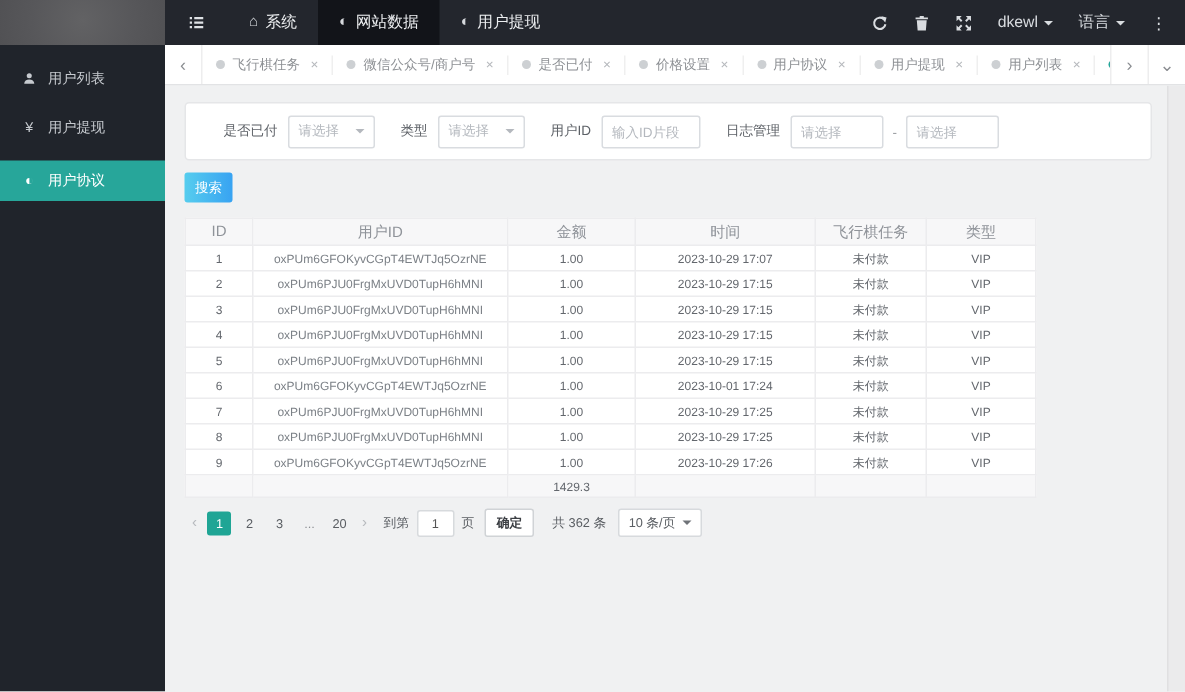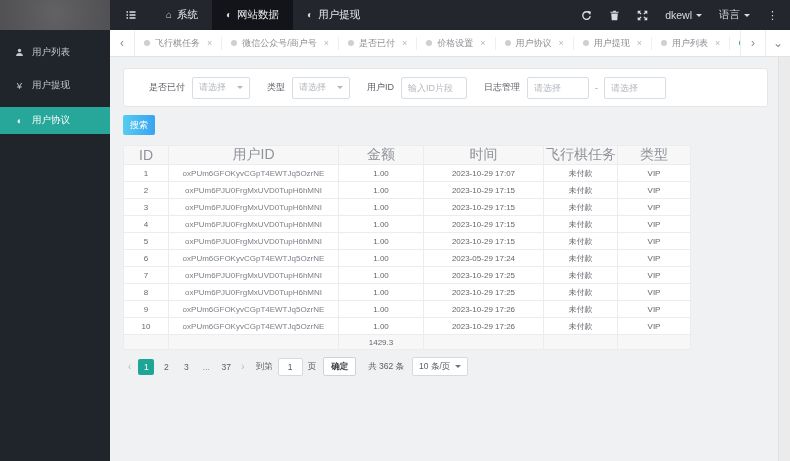--- a/index.html
+++ b/index.html
@@ -65,21 +65,21 @@
   .inp.date { width:62px; }
   .range-sep { margin:0 6px; color:#9a9da1; font-size:9px; }
 
   .search-btn { margin-top:8px; height:20px; min-width:30px; padding:0 7px; border:none; border-radius:2px;
                 background:linear-gradient(90deg,#56cdee,#38a3f2); color:#fff; font-size:9px; cursor:pointer; display:block;text-align:center; }
 
   table.data-table { margin-top:10px; width:567px; border-collapse:collapse; background:#fff;
                      table-layout:fixed; }
   .data-table th, .data-table td { border:1px solid #ececee; text-align:center; height:17px;
                      font-size:8px; color:#63676d; font-weight:normal; white-space:nowrap; overflow:hidden; padding:0 2px; }
-  .data-table thead th { background:#f7f7f8; color:#8f9399; font-size:14px; height:18px; }
+  .data-table thead th { background:#f7f7f8; color:#8f9399; font-size:10px; height:18px; }
   .data-table tbody td.uid { color:#7c8187; }
   .data-table tfoot td { background:#f7f7f8; height:15px; color:#63676d; }
 
   .pagination { margin-top:7px; display:flex; align-items:center; font-size:8.5px; color:#5a5e63; }
   .pg-arrow { color:#b7babe; padding:0 5px; font-size:10px; cursor:pointer; }
   .pg-num { min-width:16px; height:16px; line-height:16px; text-align:center; padding:0 3px;
             margin:0 2px; cursor:pointer; border-radius:2px; }
   .pg-num.active { background:#1fa595; color:#fff; }
   .pg-num.ellipsis { cursor:default; color:#8b8e92; }
   .pg-goto-label { margin-left:6px; }
@@ -303,21 +303,21 @@
           <td class="uid">oxPUm6PJU0FrgMxUVD0TupH6hMNI</td>
           <td>1.00</td>
           <td>2023-10-29 17:15</td>
           <td>未付款</td>
           <td>VIP</td>
         </tr>
         <tr>
           <td>6</td>
           <td class="uid">oxPUm6GFOKyvCGpT4EWTJq5OzrNE</td>
           <td>1.00</td>
-          <td>2023-05-29 17:24</td>
+          <td>2023-10-01 17:24</td>
           <td>未付款</td>
           <td>VIP</td>
         </tr>
         <tr>
           <td>7</td>
           <td class="uid">oxPUm6PJU0FrgMxUVD0TupH6hMNI</td>
           <td>1.00</td>
           <td>2023-10-29 17:25</td>
           <td>未付款</td>
           <td>VIP</td>
@@ -325,28 +325,20 @@
         <tr>
           <td>8</td>
           <td class="uid">oxPUm6PJU0FrgMxUVD0TupH6hMNI</td>
           <td>1.00</td>
           <td>2023-10-29 17:25</td>
           <td>未付款</td>
           <td>VIP</td>
         </tr>
         <tr>
           <td>9</td>
-          <td class="uid">oxPUm6GFOKyvCGpT4EWTJq5OzrNE</td>
-          <td>1.00</td>
-          <td>2023-10-29 17:26</td>
-          <td>未付款</td>
-          <td>VIP</td>
-        </tr>
-        <tr>
-          <td>10</td>
           <td class="uid">oxPUm6GFOKyvCGpT4EWTJq5OzrNE</td>
           <td>1.00</td>
           <td>2023-10-29 17:26</td>
           <td>未付款</td>
           <td>VIP</td>
         </tr>
       </tbody>
     <tfoot>
       <tr>
         <td></td>
@@ -359,21 +351,21 @@
     </tfoot>
   </table>
 
   <div class="pagination">
     <span class="pg-arrow">‹</span>
     <span id="pages" style="display:flex;align-items:center;">
         <span class="pg-num active">1</span>
         <span class="pg-num">2</span>
         <span class="pg-num">3</span>
         <span class="pg-num ellipsis">...</span>
-        <span class="pg-num">37</span>
+        <span class="pg-num">20</span>
       </span>
     <span class="pg-arrow">›</span>
     <span class="pg-goto-label">到第</span>
     <input class="pg-goto-input" value="1" style="">
     <span>页</span>
     <button class="pg-confirm">确定</button>
     <span class="pg-total">共 362 条</span>
     <div class="pg-size">
       <span>10 条/页</span>
       <span class="caret"></span>

